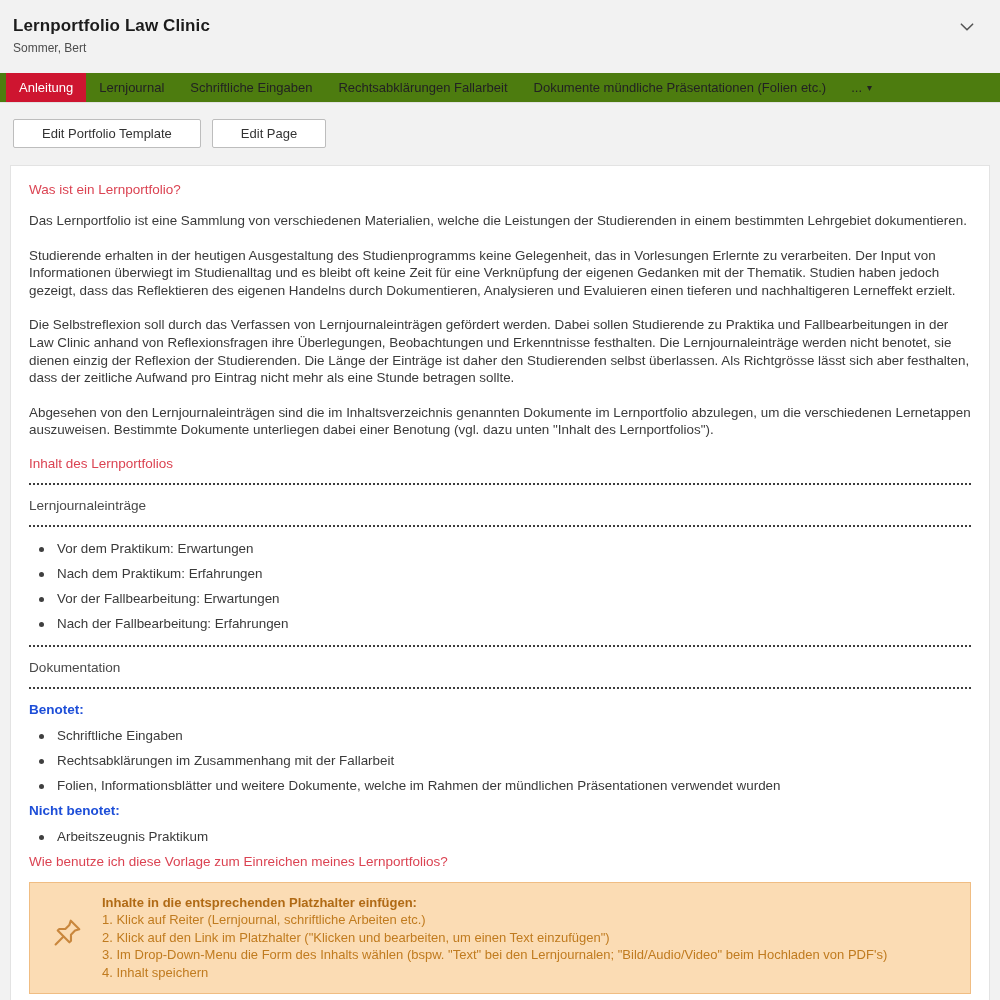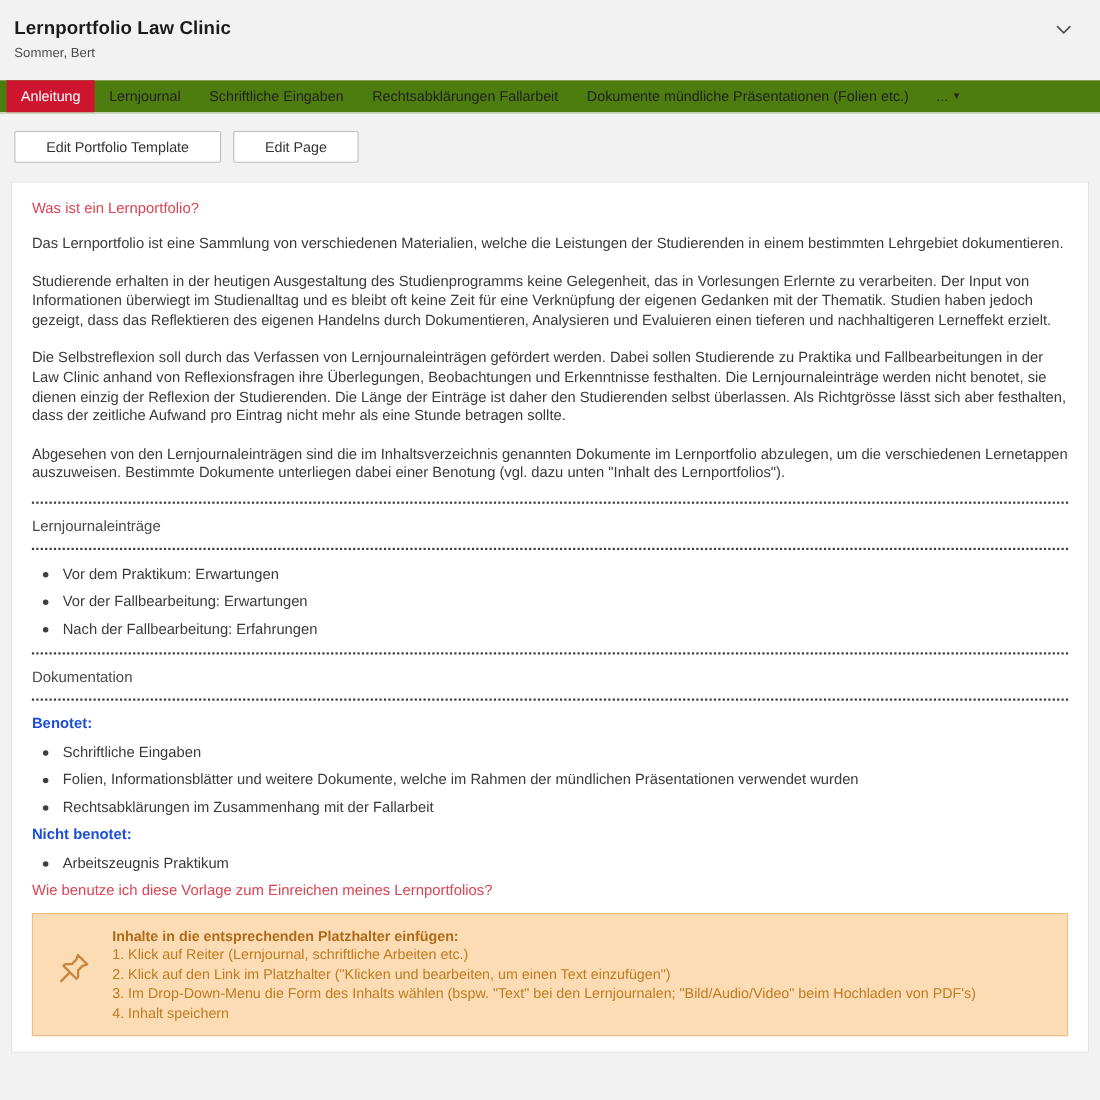--- a/index.html
+++ b/index.html
@@ -127,40 +127,42 @@
 
 <div class="panel">
 
   <h3 class="red-heading">Was ist ein Lernportfolio?</h3>
 
   <p class="body-par">Das Lernportfolio ist eine Sammlung von verschiedenen Materialien, welche die Leistungen der Studierenden in einem bestimmten Lehrgebiet dokumentieren.</p>
   <p class="body-par">Studierende erhalten in der heutigen Ausgestaltung des Studienprogramms keine Gelegenheit, das in Vorlesungen Erlernte zu verarbeiten. Der Input von Informationen überwiegt im Studienalltag und es bleibt oft keine Zeit für eine Verknüpfung der eigenen Gedanken mit der Thematik. Studien haben jedoch gezeigt, dass das Reflektieren des eigenen Handelns durch Dokumentieren, Analysieren und Evaluieren einen tieferen und nachhaltigeren Lerneffekt erzielt.</p>
   <p class="body-par">Die Selbstreflexion soll durch das Verfassen von Lernjournaleinträgen gefördert werden. Dabei sollen Studierende zu Praktika und Fallbearbeitungen in der Law Clinic anhand von Reflexionsfragen ihre Überlegungen, Beobachtungen und Erkenntnisse festhalten. Die Lernjournaleinträge werden nicht benotet, sie dienen einzig der Reflexion der Studierenden. Die Länge der Einträge ist daher den Studierenden selbst überlassen. Als Richtgrösse lässt sich aber festhalten, dass der zeitliche Aufwand pro Eintrag nicht mehr als eine Stunde betragen sollte.</p>
   <p class="body-par">Abgesehen von den Lernjournaleinträgen sind die im Inhaltsverzeichnis genannten Dokumente im Lernportfolio abzulegen, um die verschiedenen Lernetappen auszuweisen. Bestimmte Dokumente unterliegen dabei einer Benotung (vgl. dazu unten "Inhalt des Lernportfolios").</p>
 
+  <h3 class="red-heading" style="margin-bottom:10px">Inhalt des Lernportfolios</h3>
 
   <hr class="dotted-rule">
   <div class="section-title">Lernjournaleinträge</div>
   <hr class="dotted-rule">
 
   <ul class="plain">
     <li>Vor dem Praktikum: Erwartungen</li>
+    <li>Nach dem Praktikum: Erfahrungen</li>
     <li>Vor der Fallbearbeitung: Erwartungen</li>
     <li>Nach der Fallbearbeitung: Erfahrungen</li>
   </ul>
 
   <hr class="dotted-rule">
   <div class="section-title">Dokumentation</div>
   <hr class="dotted-rule">
 
   <div class="bold-label">Benotet:</div>
   <ul class="plain">
     <li>Schriftliche Eingaben</li>
+    <li>Rechtsabklärungen im Zusammenhang mit der Fallarbeit</li>
     <li>Folien, Informationsblätter und weitere Dokumente, welche im Rahmen der mündlichen Präsentationen verwendet wurden</li>
-    <li>Rechtsabklärungen im Zusammenhang mit der Fallarbeit</li>
   </ul>
 
   <div class="bold-label">Nicht benotet:</div>
   <ul class="plain">
     <li>Arbeitszeugnis Praktikum</li>
   </ul>
 
   <h3 class="red-heading" style="margin:8px 0 13px">Wie benutze ich diese Vorlage zum Einreichen meines Lernportfolios?</h3>
 
   <div class="note">

